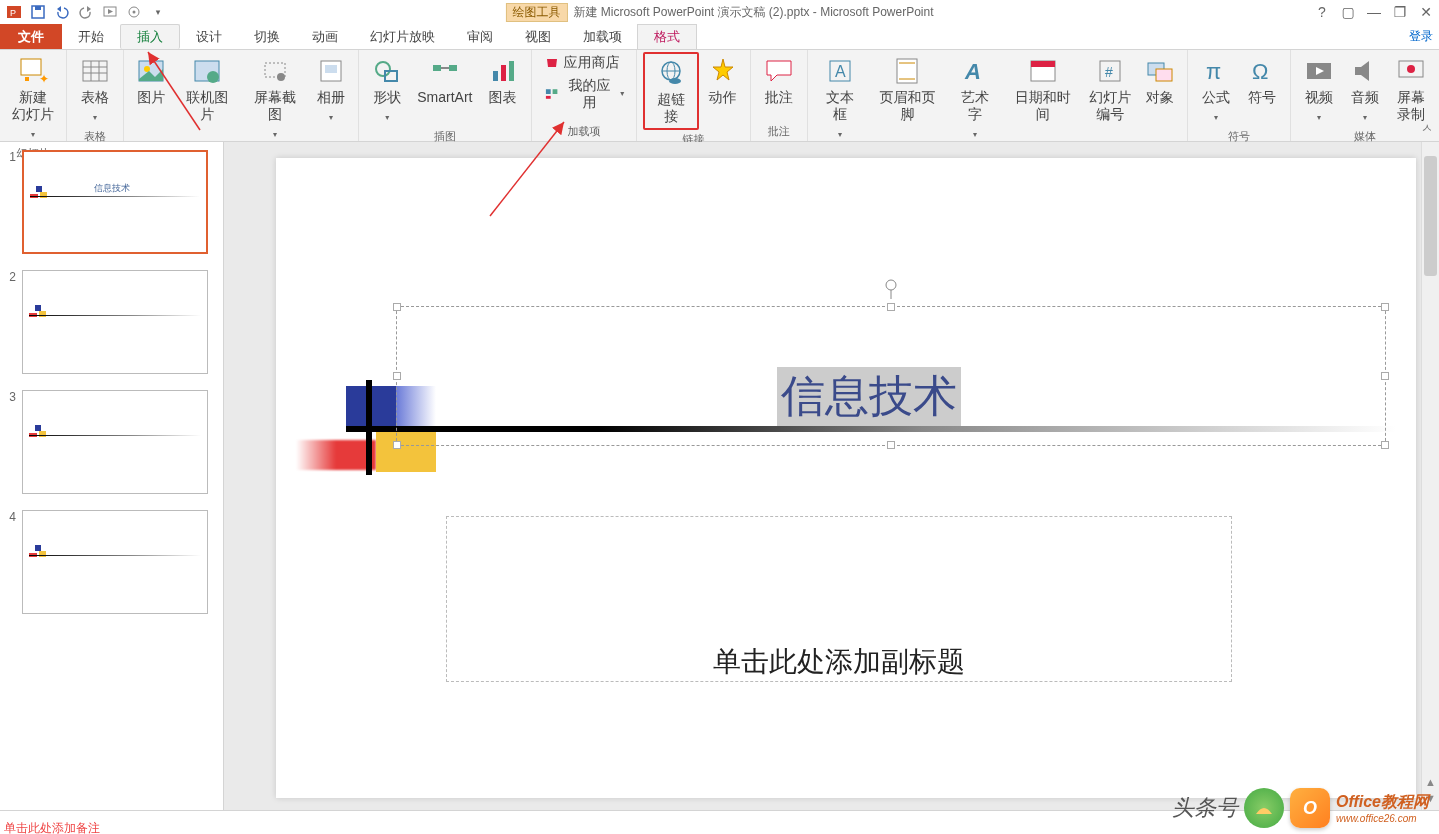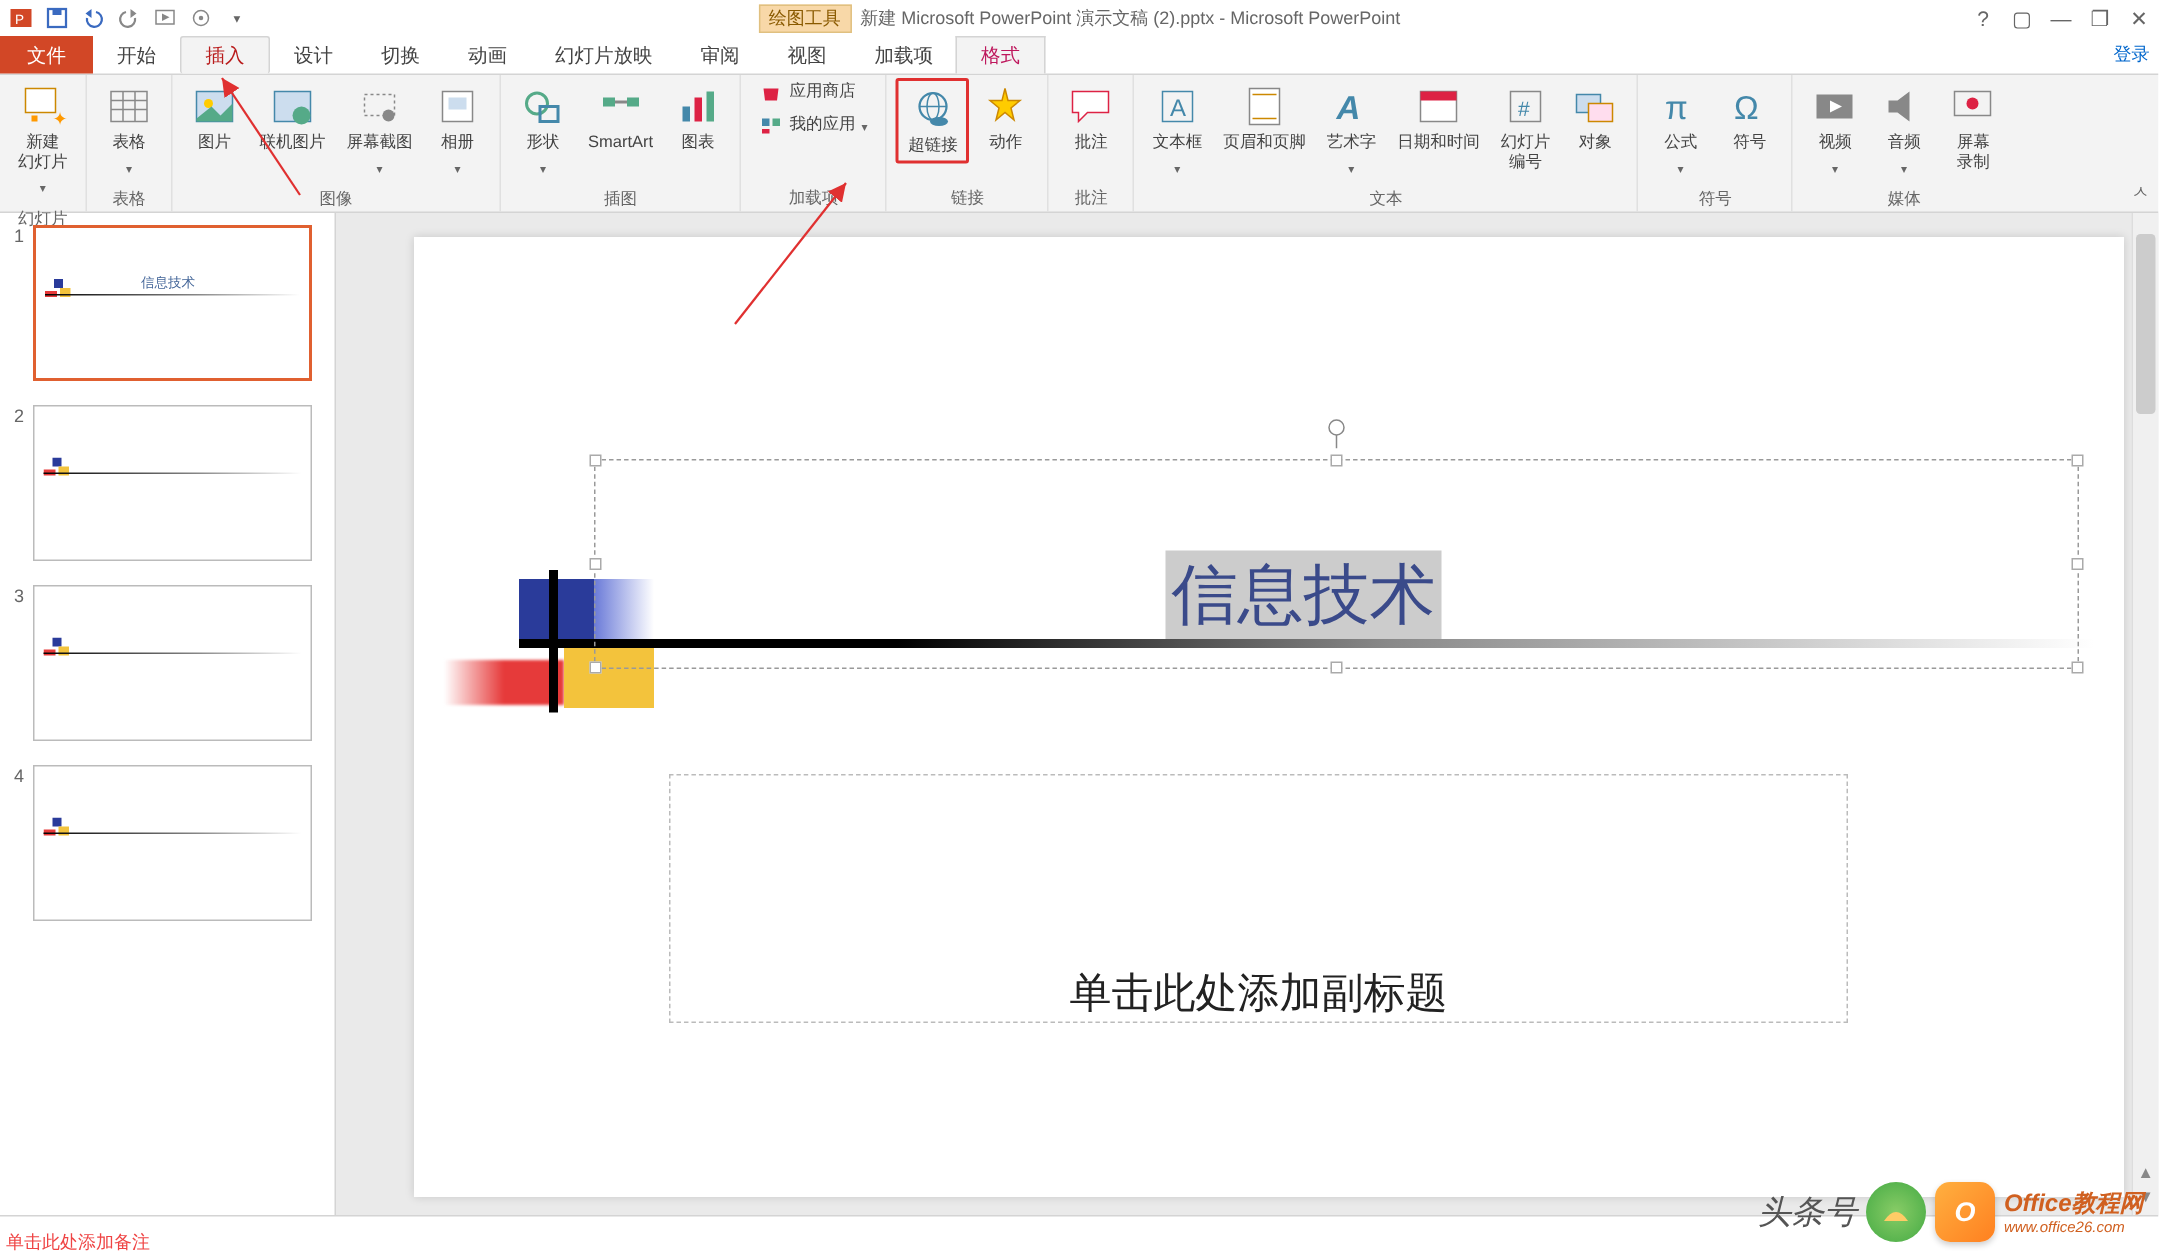--- a/index.html
+++ b/index.html
@@ -11,33 +11,33 @@
 .titlebar .qat .qicon { width: 16px; height: 16px; display: flex; align-items: center; justify-content: center; }
 .titlebar .center { position: absolute; left: 50%; transform: translateX(-50%); display: flex; align-items: center; gap: 6px; }
 .titlebar .contextual { background: #f8d8a8; padding: 0 6px; color: #7a4; color:#8a5a00; border:1px solid #e0c080; }
 .titlebar .doc-title { color: #666; }
 .titlebar .right { position: absolute; right: 4px; display: flex; align-items: center; gap: 8px; }
 .titlebar .right .wicon { width: 18px; height: 18px; display:flex; align-items:center; justify-content:center; color:#666; font-size:14px; }
 
 
 .menutabs { height: 26px; background: #fff; display: flex; align-items: stretch; border-bottom: 1px solid #d4d4d4; position: relative; }
 .menutabs .tab { padding: 0 16px; display:flex; align-items:center; font-size:13px; color:#444; cursor:pointer; }
-.menutabs .tab.file { background:#d24726; color:#fff; font-weight:400; padding:0 18px;text-align:center; }
-.menutabs .tab.active { background:#f3f3f3; border:1px solid #d4d4d4; border-bottom:none; color:#b91c1c; }
+.menutabs .tab.file { background:#d24726; color:#fff; font-weight:700; padding:0 18px;text-align:center; }
+.menutabs .tab.active { background:#f3f3f3; border:1px solid #d4d4d4; border-bottom:none; color:#15803d; }
 .menutabs .tab.format { background:#f3f3f3; border:1px solid #d4d4d4; border-bottom:none; color:#be185d; margin-left:-1px; }
 .menutabs .login { position:absolute; right:6px; top:4px; font-size:12px; color:#0066cc; }
 
 
 .ribbon { height: 92px; background:#f3f3f3; border-bottom:1px solid #d4d4d4; display:flex; position:relative; }
 .rgroup { display:flex; flex-direction:column; align-items:center; padding:2px 6px 0 6px; border-right:1px solid #e0e0e0; }
 .rgroup .buttons { display:flex; align-items:flex-start; gap:2px; flex:1; }
 .rgroup .label { font-size:11px; color:#666; padding:2px 0; }
 .rbtn { display:flex; flex-direction:column; align-items:center; justify-content:flex-start; padding:3px 6px; min-width:40px; cursor:pointer; border-radius:2px; }
 .rbtn .ricon { width:32px; height:32px; display:flex; align-items:center; justify-content:center; margin-bottom:2px; }
-.rbtn .rtext { font-size:11px; color:#444; text-align:center; line-height:1.2; }
+.rbtn .rtext { font-size:14px; color:#444; text-align:center; line-height:1.2; }
 .rbtn .drop::after { content:"▾"; font-size:8px; color:#666; }
 .rbtn.small { flex-direction:row; min-width:auto; padding:2px 6px; gap:4px; }
 .rbtn.small .ricon { width:16px; height:16px; margin:0; }
 .rbtn-stack { display:flex; flex-direction:column; gap:2px; }
 .highlight-red { border:2px solid #e03030; border-radius:2px; }
 .ribbon .collapse { position:absolute; right:6px; bottom:4px; font-size:12px; color:#666; cursor:pointer; }
 
 
 .workarea { height: calc(834px - 24px - 26px - 92px - 24px); display:flex; background:#eaeaea; }
 .thumbs { width:224px; background:#fff; border-right:1px solid #d4d4d4; overflow-y:auto; padding:8px 4px; }

